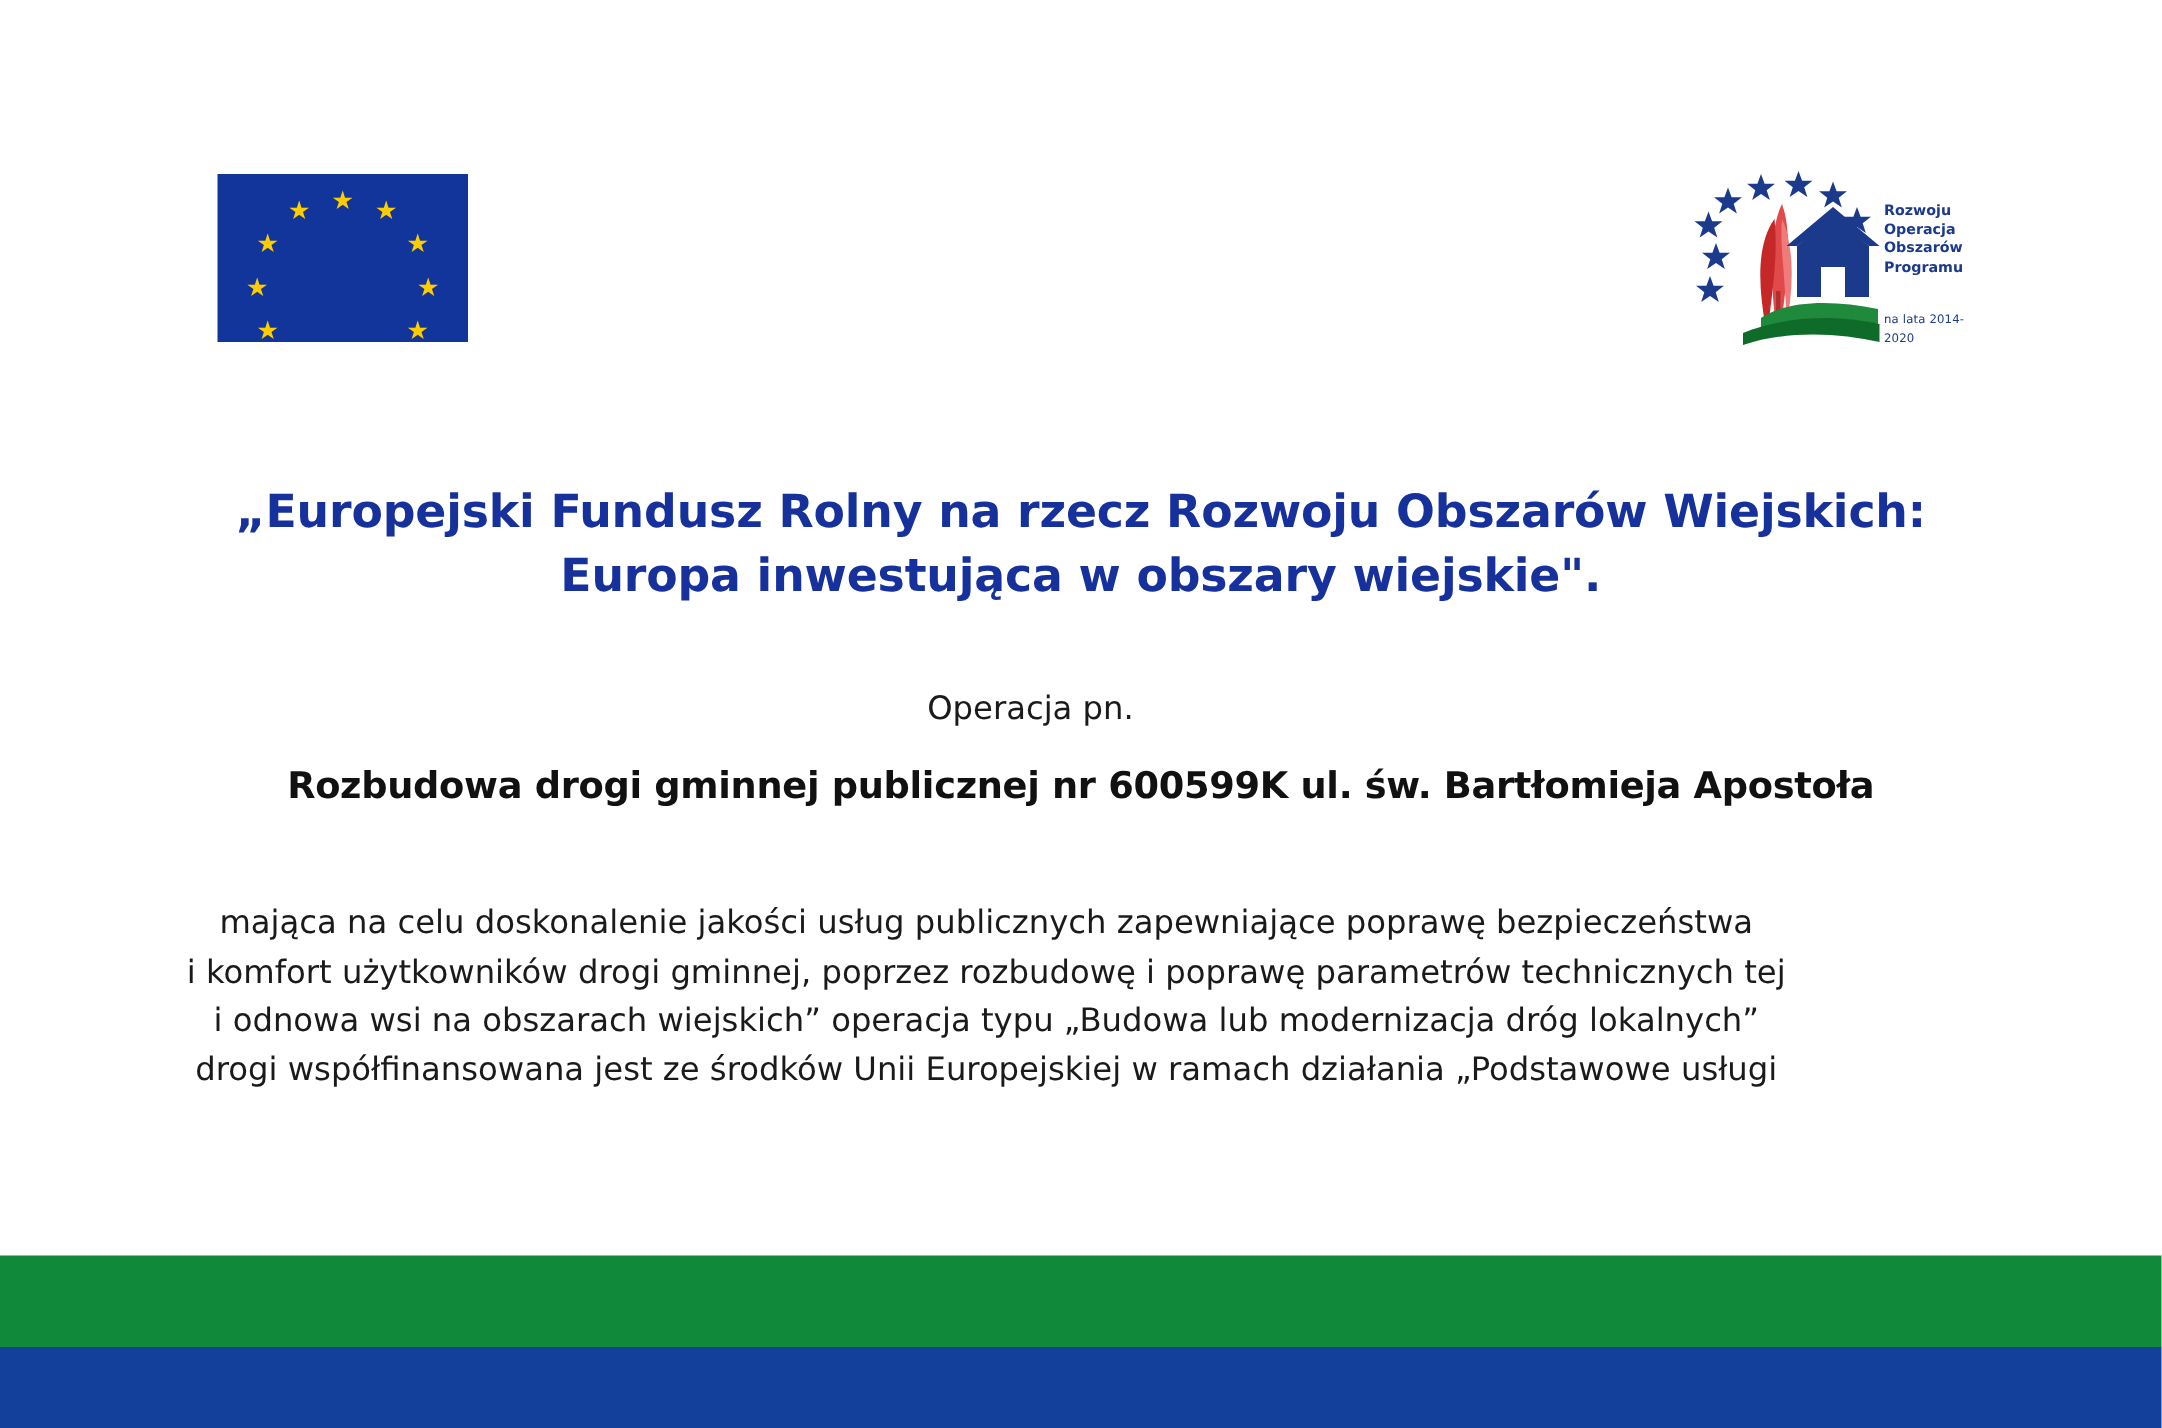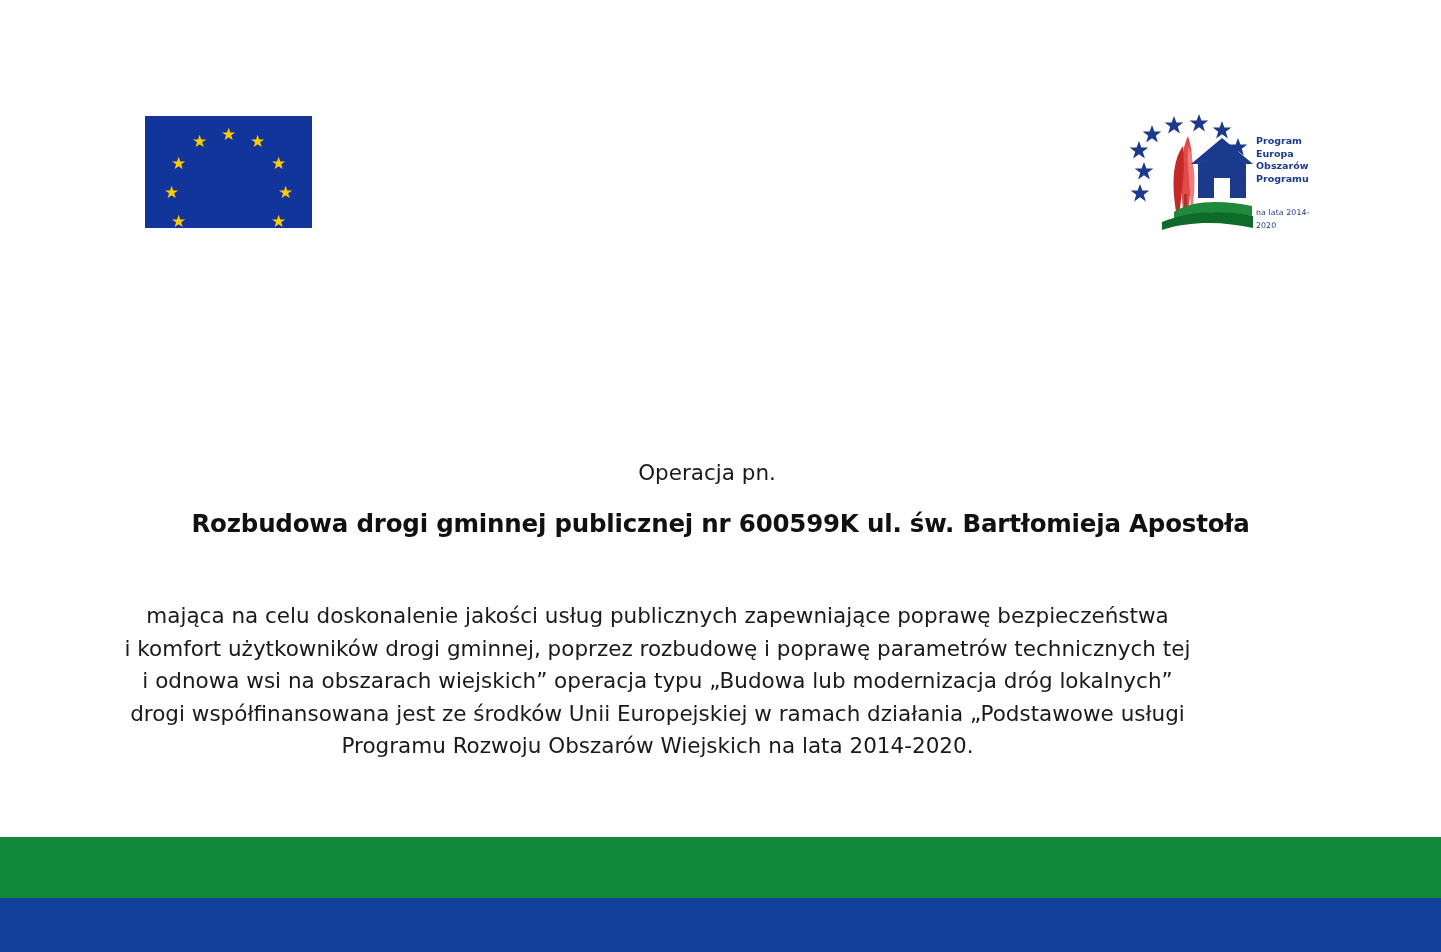--- a/index.html
+++ b/index.html
@@ -107,21 +107,20 @@
   
   .operacja {
     position: absolute;
     left: 0;
     top: 458px;
     width: 1374px;
     text-align: center;
     color: #1a1a1a;
     font-size: 21.5px;
     line-height: 30px;
-    margin-left: 20px;
   }
 
   .task-title {
     position: absolute;
     left: 0;
     top: 505px;
     width: 1441px;
     text-align: center;
     color: #111111;
     font-weight: bold;
@@ -211,40 +210,43 @@
           <path d="M92 90 L92 70 L108 70 L108 90 Z" fill="#ffffff"></path>
           <path d="M100 30 L131 56 L124 56 L100 38 L76 56 L69 56 Z" fill="#1b3a8c"></path>
         </g>
 
         <g>
           <path d="M52 104 C70 92 100 92 130 98 L130 108 C100 102 72 104 52 112 Z" fill="#1f8a3b"></path>
           <path d="M40 114 C70 102 104 102 131 108 L131 120 C104 114 70 112 40 122 Z" fill="#0f6b2a"></path>
         </g>
       </svg>
       <div class="prow-text">
-        <span>Program</span>
-        <span>Europa</span>
+        <span>Rozwoju</span>
+        <span>Operacja</span>
         <span>Obszarów</span>
         <span>Programu</span>
         <span class="yr">na lata 2014-2020</span>
       </div>
     </div>
   </div>
 
+  <div class="headline">
+    <span class="l1">„Europejski Fundusz Rolny na rzecz Rozwoju Obszarów Wiejskich:</span>
+    <span class="l2">Europa inwestująca w obszary wiejskie".</span>
+  </div>
 
   <div class="operacja">Operacja pn.</div>
 
   <div class="task-title">
     <span>Rozbudowa drogi gminnej publicznej nr 600599K ul. św. Bartłomieja Apostoła</span>
   </div>
 
   <div class="paragraph">
     <span>mająca na celu doskonalenie jakości usług publicznych zapewniające poprawę bezpieczeństwa</span>
     <span>i komfort użytkowników drogi gminnej, poprzez rozbudowę i poprawę parametrów technicznych tej</span>
     <span>i odnowa wsi na obszarach wiejskich” operacja typu „Budowa lub modernizacja dróg lokalnych”</span>
     <span>drogi współfinansowana jest ze środków Unii Europejskiej w ramach działania „Podstawowe usługi</span>
-    <span>Programu Rozwoju Obszarów Wiejskich na lata 2014-2020.</span>
   </div>
 
   <div class="bar-green"></div>
   <div class="bar-blue"></div>
 
 </div>
 
 </body></html>

